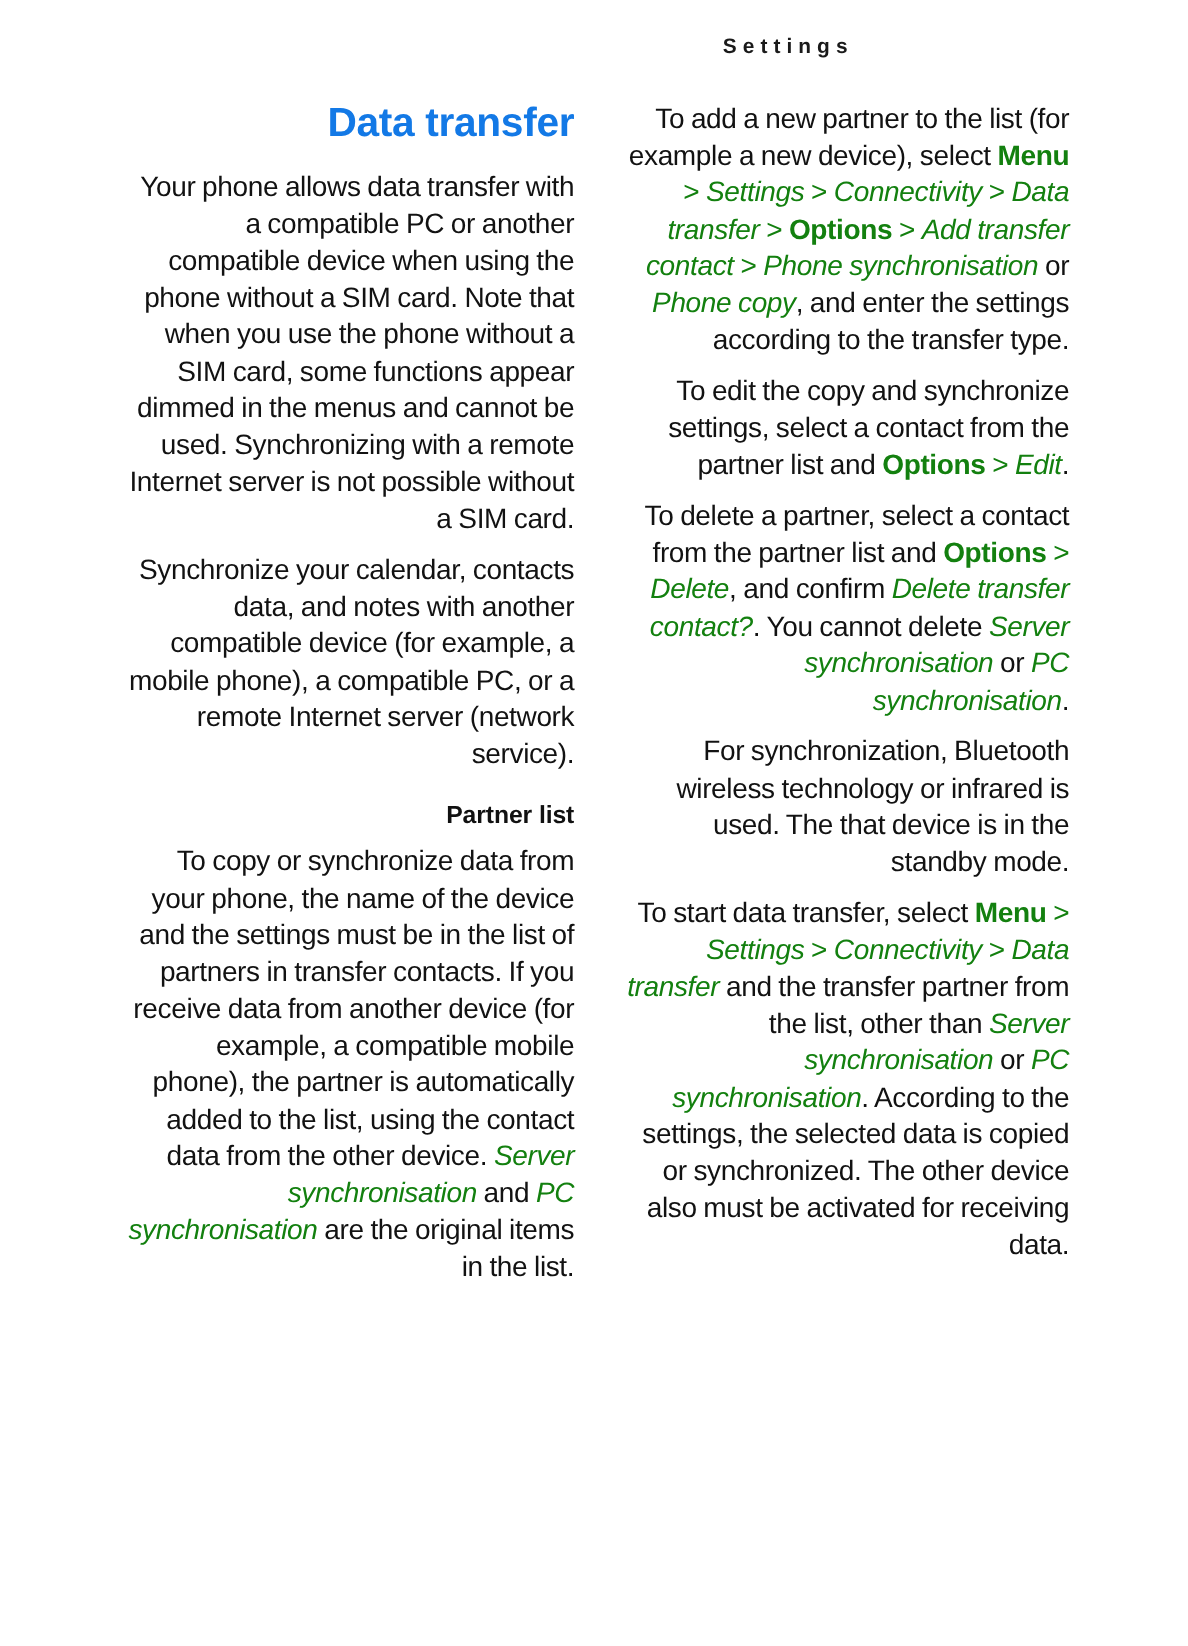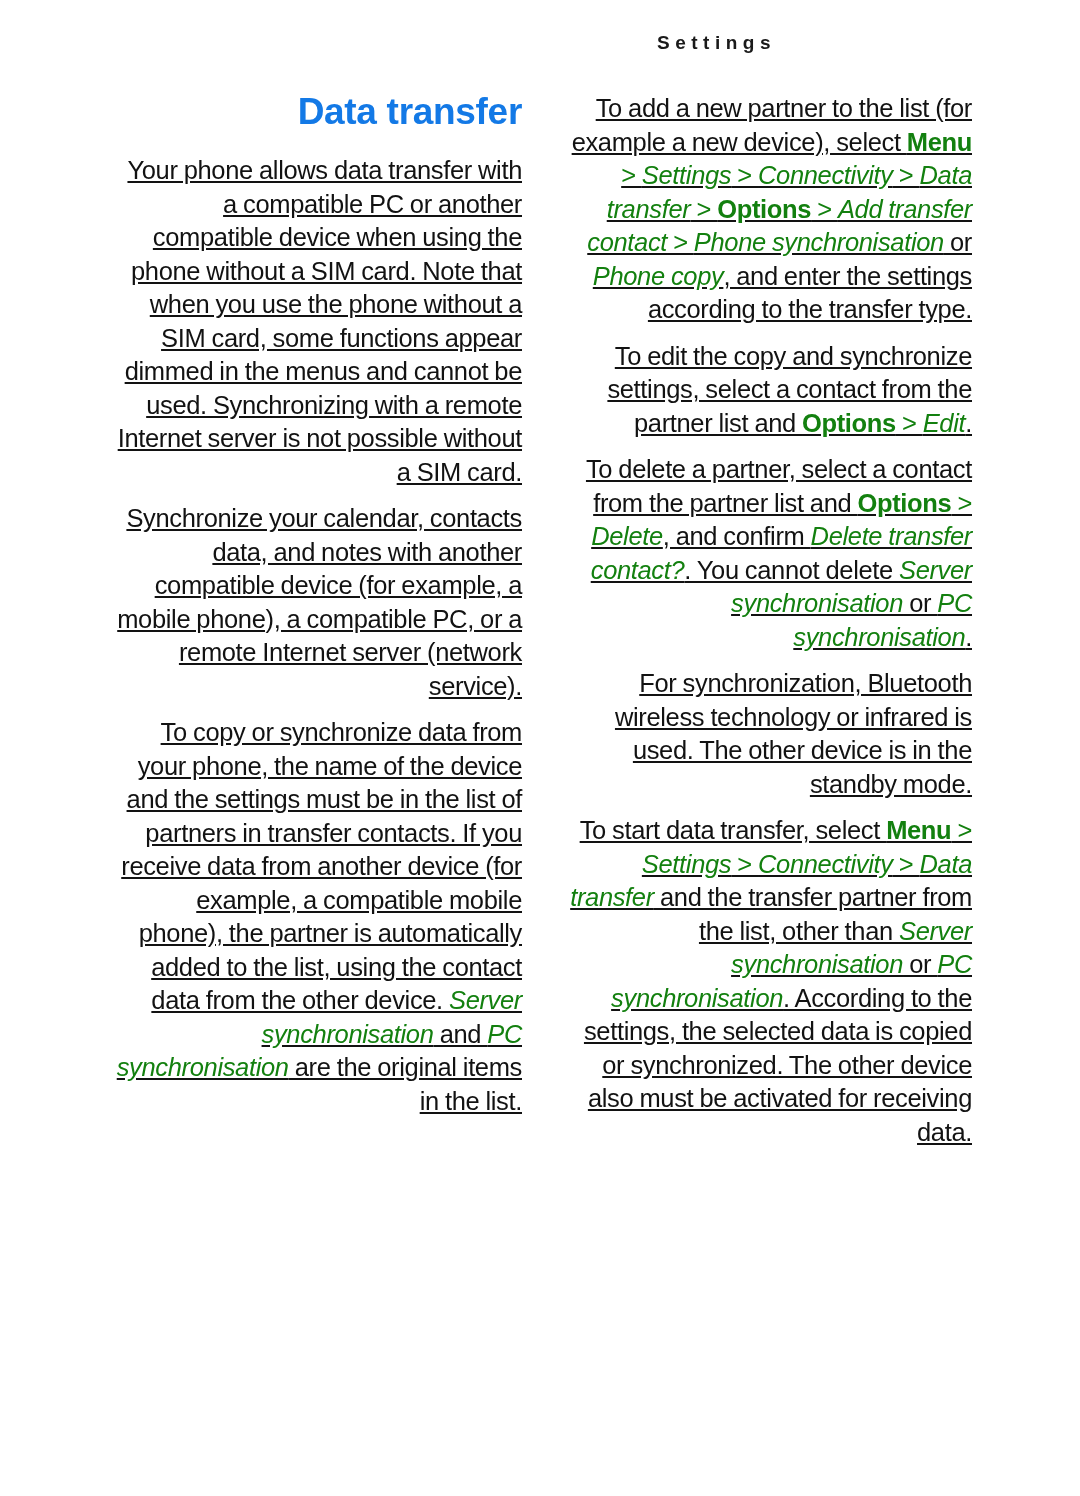--- a/index.html
+++ b/index.html
@@ -85,21 +85,20 @@
   
   p.body {
     margin: 0 0 13px 0;
     font-size: 25.5px;
     line-height: 33.5px;
     font-weight: 400;
     color: #121212;
     letter-spacing: -0.35px;
     font-family: "Liberation Sans", sans-serif;
     word-spacing: -0.6px;
-    text-decoration: underline;
   }
   p.body:last-child { margin-bottom: 0; }
 
   
   .ui-italic {
     color: #13800f;
     font-style: italic;
     font-weight: 400;
   }
   .ui-bold {
@@ -156,35 +155,36 @@
   <div class="columns">
 
     <div class="col col-left">
 
       <h1 class="chapter-title">Data transfer</h1>
 
       <p class="body">Your phone allows data transfer with a compatible PC or another compatible device when using the phone without a SIM card. Note that when you use the phone without a SIM card, some functions appear dimmed in the menus and cannot be used. Synchronizing with a remote Internet server is not possible without a SIM card.</p>
 
       <p class="body">Synchronize your calendar, contacts data, and notes with another compatible device (for example, a mobile phone), a compatible PC, or a remote Internet server (network service).</p>
 
+      <h3 class="sub-title">Partner list</h3>
 
       <p class="body"><span>To copy or synchronize data from your phone, the name of the device and the settings must be in the list of partners in transfer contacts. If you receive data from another device (for example, a compatible mobile phone), the partner is automatically added to the list, using the contact data from the other device. </span><span class="ui-italic">Server synchronisation</span><span> and </span><span class="ui-italic">PC synchronisation</span><span> are the original items in the list.</span></p>
 
     </div>
 
     <div class="col col-right">
 
       <p class="body"><span>To add a new partner to the list (for example a new device), select </span><span class="ui-bold">Menu</span><span class="sep"> &gt; </span><span class="ui-italic">Settings</span><span class="sep"> &gt; </span><span class="ui-italic">Connectivity</span><span class="sep"> &gt; </span><span class="ui-italic">Data transfer</span><span class="sep"> &gt; </span><span class="ui-bold">Options</span><span class="sep"> &gt; </span><span class="ui-italic">Add transfer contact</span><span class="sep"> &gt; </span><span class="ui-italic">Phone synchronisation</span><span> or </span><span class="ui-italic">Phone copy</span><span>, and enter the settings according to the transfer type.</span></p>
 
       <p class="body"><span>To edit the copy and synchronize settings, select a contact from the partner list and </span><span class="ui-bold">Options</span><span class="sep"> &gt; </span><span class="ui-italic">Edit</span><span>.</span></p>
 
       <p class="body"><span>To delete a partner, select a contact from the partner list and </span><span class="ui-bold">Options</span><span class="sep"> &gt; </span><span class="ui-italic">Delete</span><span>, and confirm </span><span class="ui-italic">Delete transfer contact?</span><span>. You cannot delete </span><span class="ui-italic">Server synchronisation</span><span> or </span><span class="ui-italic">PC synchronisation</span><span>.</span></p>
 
 
-      <p class="body">For synchronization, Bluetooth wireless technology or infrared is used. The other device is in the standby mode.</p>
+      <p class="body">For synchronization, Bluetooth wireless technology or infrared is used. The that device is in the standby mode.</p>
 
       <p class="body"><span>To start data transfer, select </span><span class="ui-bold">Menu</span><span class="sep"> &gt; </span><span class="ui-italic">Settings</span><span class="sep"> &gt; </span><span class="ui-italic">Connectivity</span><span class="sep"> &gt; </span><span class="ui-italic">Data transfer</span><span> and the transfer partner from the list, other than </span><span class="ui-italic">Server synchronisation</span><span> or </span><span class="ui-italic">PC synchronisation</span><span>. According to the settings, the selected data is copied or synchronized. The other device also must be activated for receiving data.</span></p>
 
     </div>
   </div>
 
 
 </div>
 
 </body></html>

